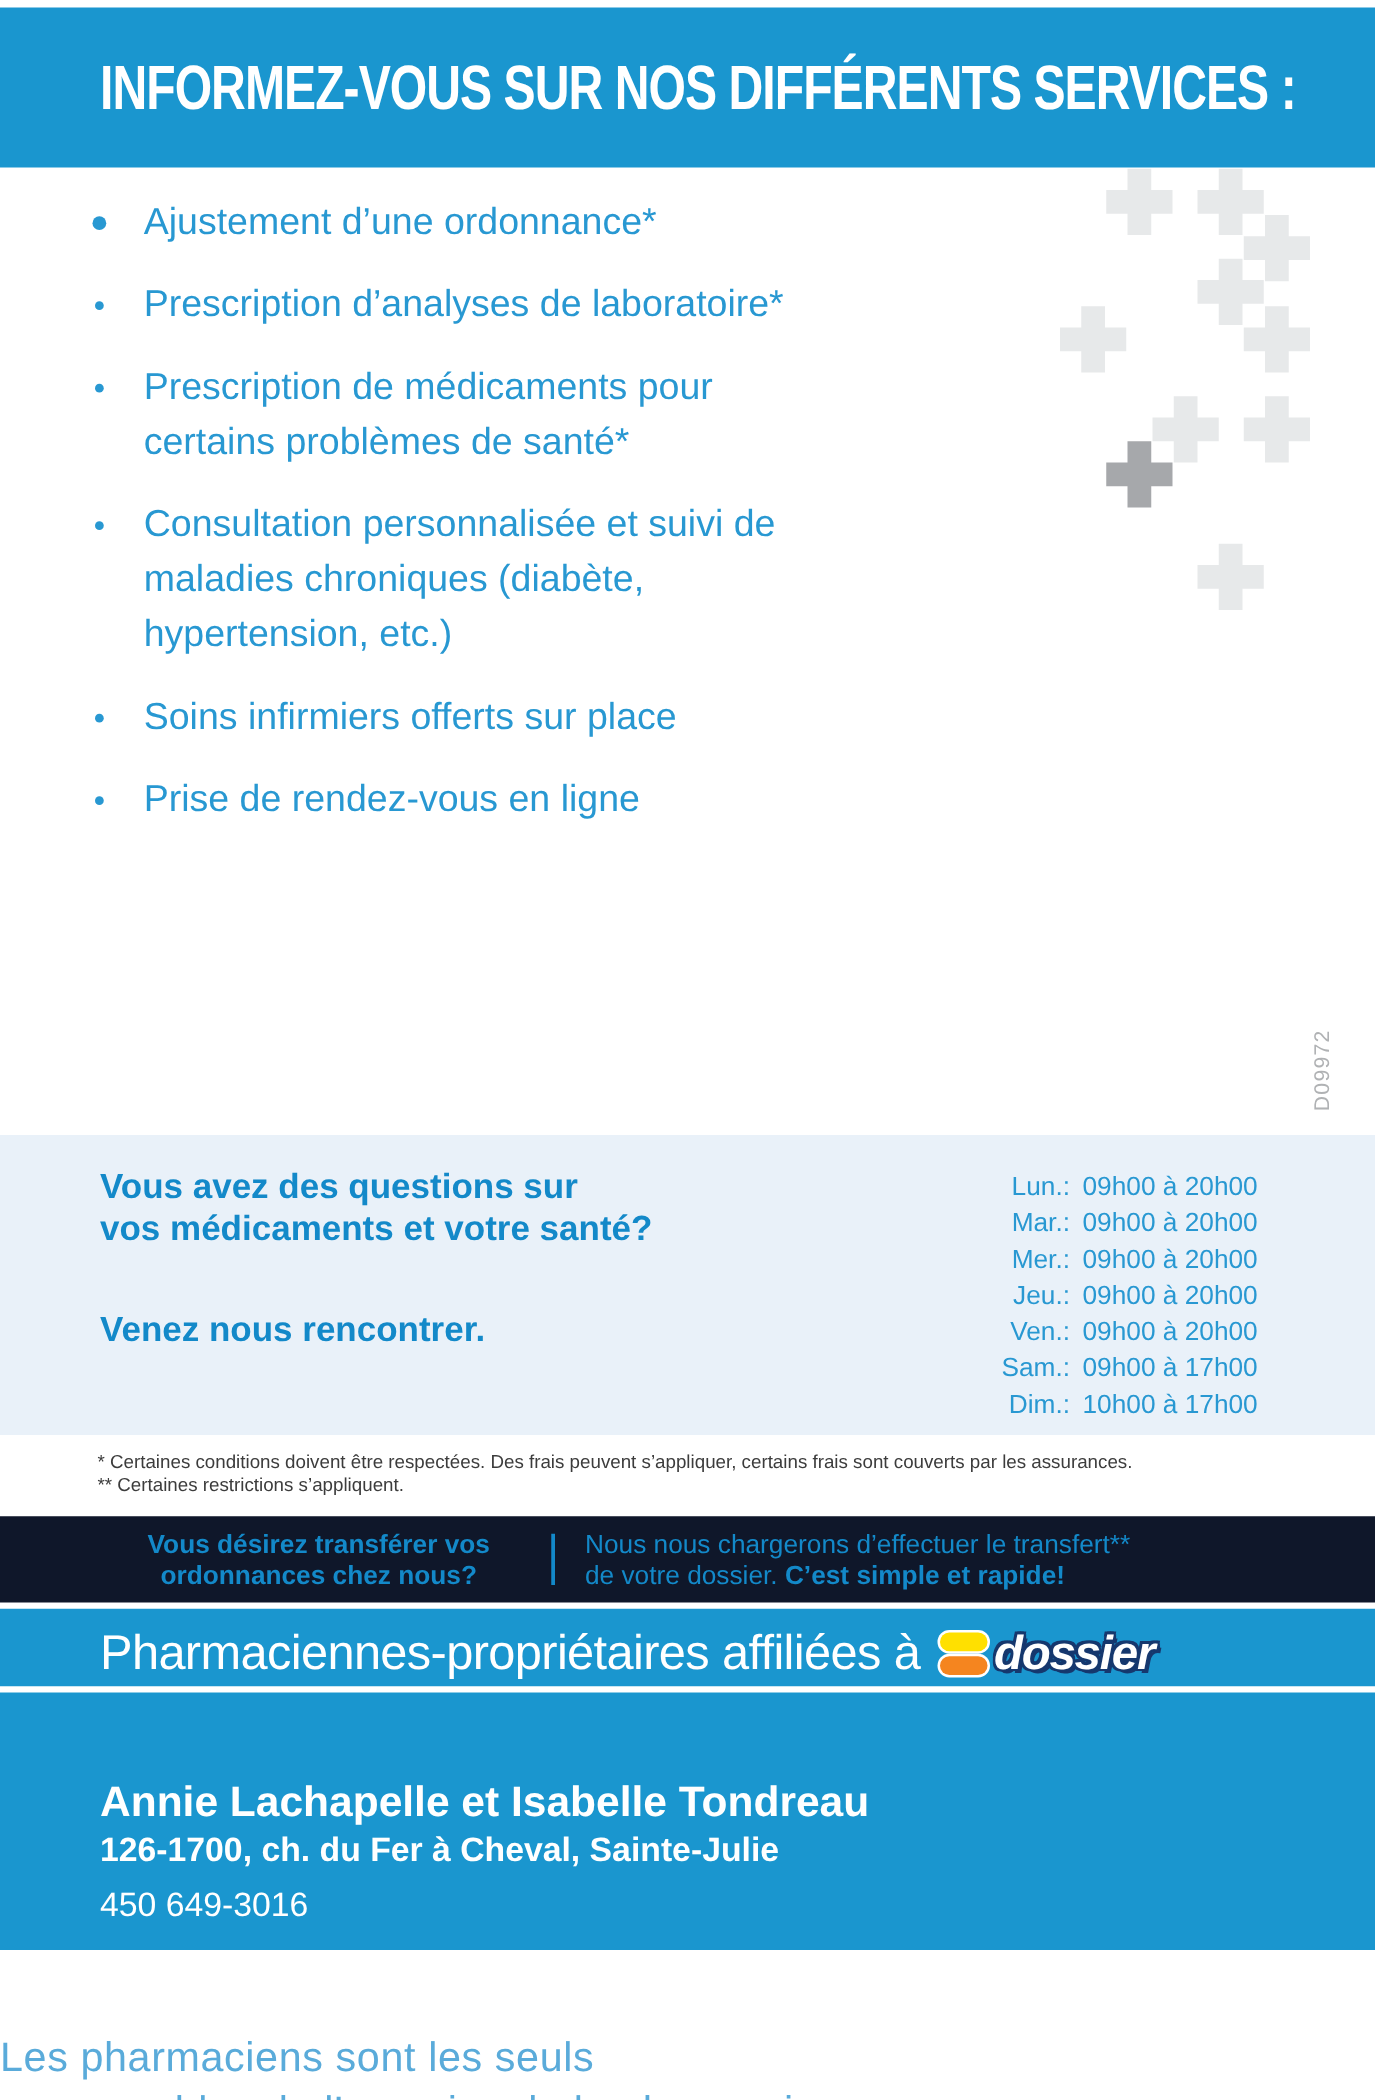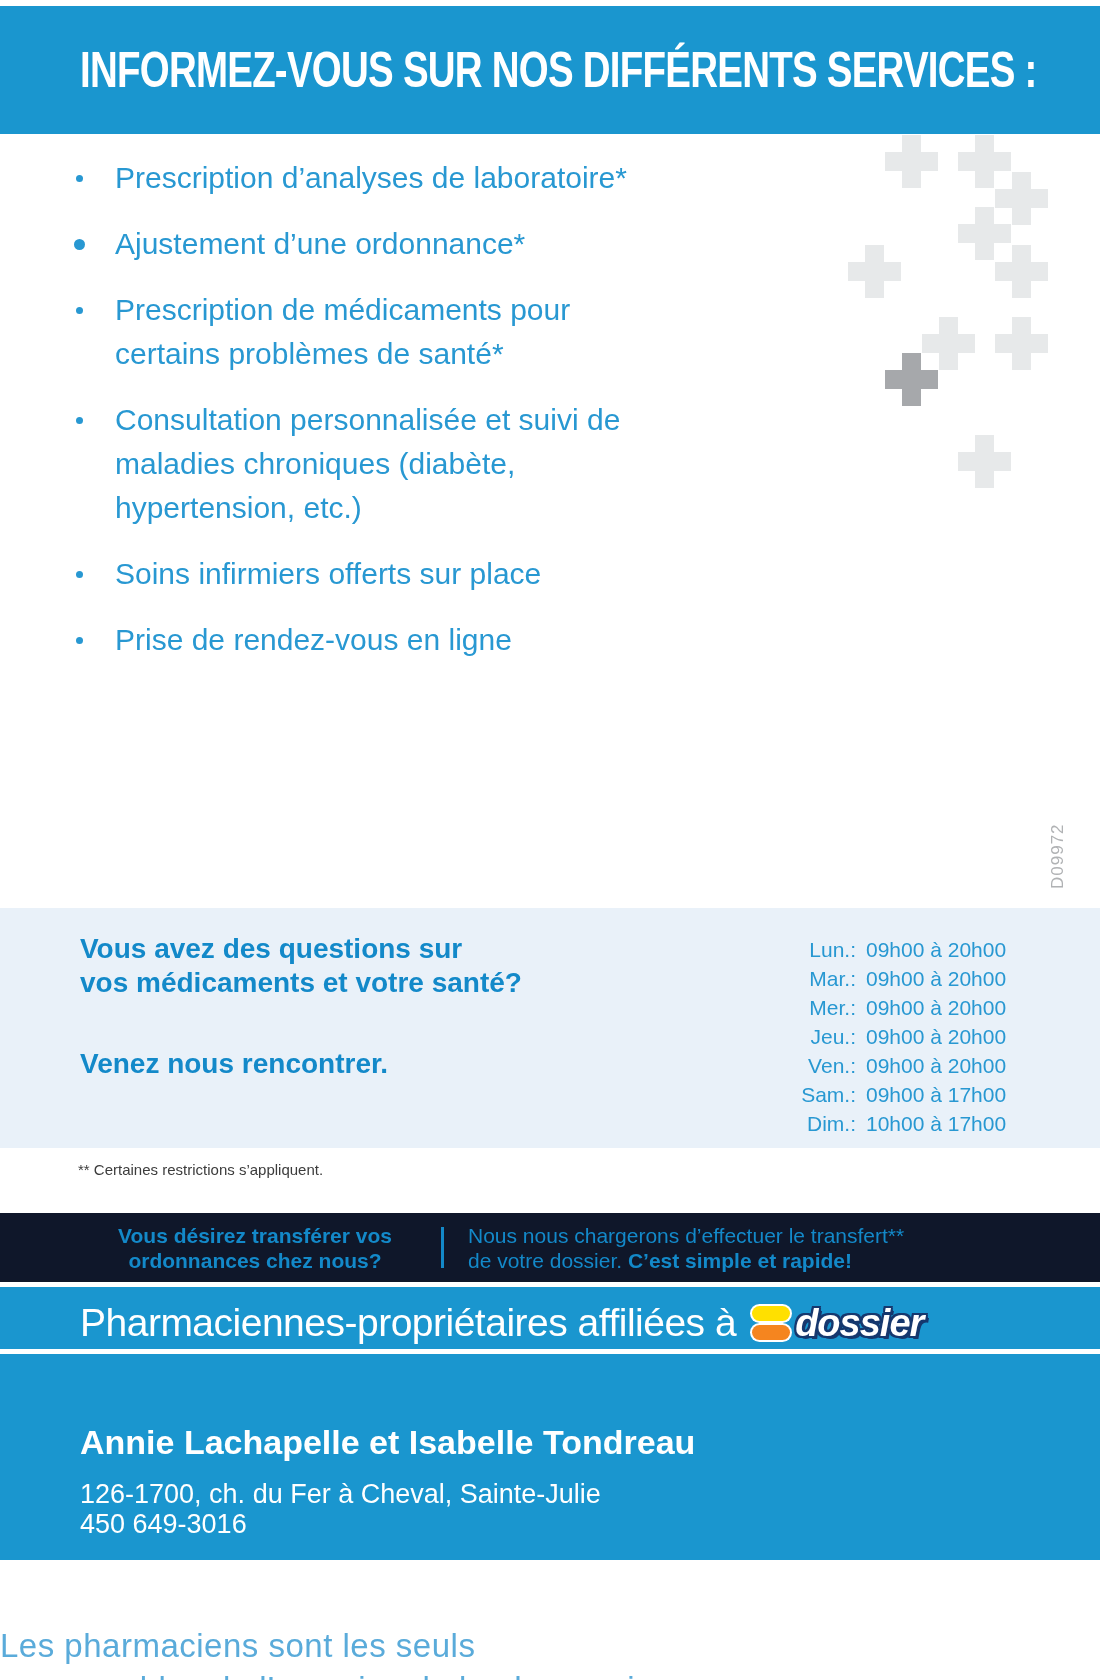--- a/index.html
+++ b/index.html
@@ -59,21 +59,21 @@
   .uniprix-logo{display:flex;align-items:center;margin-left:16px;}
   .logo-icon{display:flex;flex-direction:column;justify-content:space-between;width:38px;height:34px;margin-right:5px;}
   .logo-bar{width:38px;height:15px;border-radius:8px;box-shadow:0 0 0 2px #ffffff;}
   .logo-bar.top{background:#ffe000;}
   .logo-bar.bottom{background:#f5851f;}
   .uniprix-wordmark{font-size:38px;font-weight:700;font-style:italic;color:#ffffff;letter-spacing:-1px;
       text-shadow:-2px 0 #16386e,2px 0 #16386e,0 -2px #16386e,0 2px #16386e,
                   -2px -2px #16386e,2px 2px #16386e,2px -2px #16386e,-2px 2px #16386e,3px 3px #16386e;}
   .divider-line{position:absolute;top:62px;left:0;width:1100px;height:5px;background:#ffffff;}
   .owners-name{position:absolute;left:80px;top:136px;color:#ffffff;font-weight:700;font-size:34px;}
-  .address-text{position:absolute;left:80px;top:192px;color:#ffffff;font-size:27px;}
+  .address-text{position:absolute;left:80px;top:178px;color:#ffffff;font-size:27px;font-weight:bold;}
   .phone-number{position:absolute;left:80px;top:222px;color:#ffffff;font-size:27px;}
 
   
   .footer-disclaimer{position:absolute;top:1624px;left:0;width:1100px;color:#5aabda;
                      font-size:33px;line-height:43px;white-space:pre-line;letter-spacing:0.5px;}
 </style>
 </head>
 <body>
 
 <div class="page">
@@ -88,28 +88,28 @@
   <div class="plus" style="left:958px;top:207px;"></div>
   <div class="plus" style="left:848px;top:245px;"></div>
   <div class="plus" style="left:995px;top:245px;"></div>
   <div class="plus" style="left:922px;top:317px;"></div>
   <div class="plus" style="left:995px;top:317px;"></div>
   <div class="plus dark" style="left:885px;top:353px;"></div>
   <div class="plus" style="left:958px;top:435px;"></div>
 
   <div class="services-list">
 
+      <div class="service-item first">
+        <span class="service-bullet"></span>
+        <span class="service-text">Ajustement d’une ordonnance*</span>
+      </div>
+
       <div class="service-item">
         <span class="service-bullet"></span>
         <span class="service-text">Prescription d’analyses de laboratoire*</span>
-      </div>
-
-      <div class="service-item first">
-        <span class="service-bullet"></span>
-        <span class="service-text">Ajustement d’une ordonnance*</span>
       </div>
 
       <div class="service-item">
         <span class="service-bullet"></span>
         <span class="service-text">Prescription de médicaments pour
 certains problèmes de santé*</span>
       </div>
 
       <div class="service-item">
         <span class="service-bullet"></span>
@@ -168,20 +168,21 @@
         </div>
 
         <div class="hours-row">
           <span class="day-label">Dim.:</span>
           <span class="time-value">10h00 à 17h00</span>
         </div>
       </div>
   </div>
 
   <div class="fine-print">
+    <div>* Certaines conditions doivent être respectées. Des frais peuvent s’appliquer, certains frais sont couverts par les assurances.</div>
     <div>** Certaines restrictions s’appliquent.</div>
   </div>
 
   <div class="transfer-banner">
     <div class="transfer-question">Vous désirez transférer vos
 ordonnances chez nous?</div>
     <div class="transfer-divider"></div>
     <div class="transfer-answer">
       <div>Nous nous chargerons d’effectuer le transfert**</div>
       <div><span>de votre dossier. </span><span class="bold">C’est simple et rapide!</span></div>

